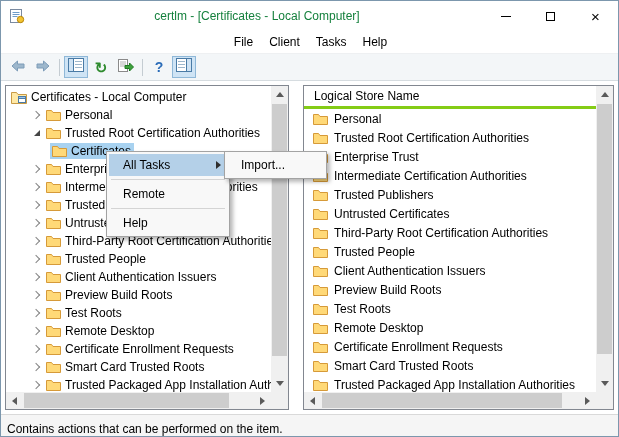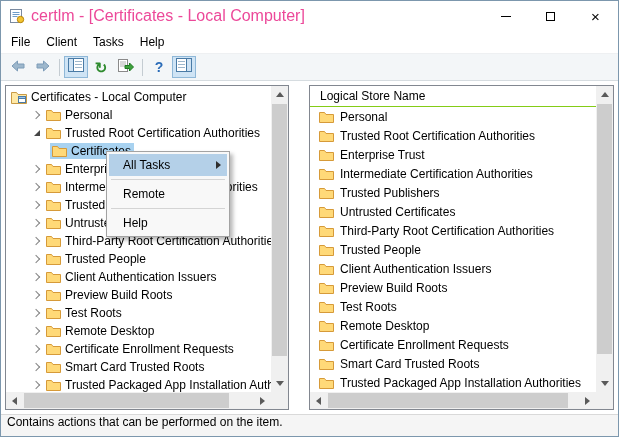--- a/index.html
+++ b/index.html
@@ -3,40 +3,40 @@
 <meta charset="utf-8">
 <style>
   html,body { margin:0; padding:0; background:#e8e8e8; font-family:"Liberation Sans", sans-serif; }
   .window {
     width:619px; height:437px; box-sizing:border-box; position:relative;
     border:1px solid #7c97ad; background:#fff; display:flex; flex-direction:column; overflow:hidden;
   }
   
   .titlebar { height:30px; flex:0 0 auto; display:flex; align-items:center; background:#fff; }
   .title-icon { width:16px; height:16px; margin:0 6px 0 8px; flex:0 0 auto; }
-  .title-text { font-size:16px; color:#ec4899; flex:1; white-space:nowrap; overflow:hidden; }
+  .title-text { font-size:12px; color:#15803d; flex:1; white-space:nowrap; overflow:hidden;text-align:center; }
   .win-controls { display:flex; height:100%; }
   .win-btn { width:45px; height:100%; display:flex; align-items:center; justify-content:center; }
   .glyph-min { width:10px; height:1px; background:#000; display:block; }
   .glyph-max { width:9px; height:9px; border:1px solid #000; display:block; box-sizing:border-box; }
   .glyph-close { font-size:15px; line-height:15px; color:#000; }
   
-  .menubar { height:22px; flex:0 0 auto; display:flex; align-items:center; font-size:12px; padding-left:2px; background:#fff; }
+  .menubar { height:22px; flex:0 0 auto; display:flex; align-items:center; font-size:12px; padding-left:2px; background:#fff;justify-content:center; }
   .menu-item { padding:3px 8px; }
   
   .toolbar { height:26px; flex:0 0 auto; display:flex; align-items:center; gap:1px; padding-left:5px;
              background:#f3f6f8; border-top:1px solid #eef0f2; border-bottom:1px solid #d6dce0; }
   .tool-btn { width:24px; height:22px; display:flex; align-items:center; justify-content:center;
               border:1px solid transparent; box-sizing:border-box; }
   .tool-btn.pressed { background:#cfe4f5; border-color:#8fb8d8; }
   .tool-sep { width:1px; height:17px; background:#c4ccd2; margin:0 3px; }
   .glyph-refresh { color:#2e8b2e; font-size:15px; font-weight:bold; line-height:15px; }
   .glyph-help { color:#2b6cb8; font-size:14px; font-weight:bold; }
   
-  .main { flex:1; min-height:0; display:flex; padding:4px; gap:20px; background:#fff; }
+  .main { flex:1; min-height:0; display:flex; padding:4px; gap:14px; background:#fff; }
   .pane { position:relative; border:1px solid #828790; background:#fff; overflow:hidden; box-sizing:border-box; }
   .pane.left { width:284px; flex:0 0 auto; }
   .pane.right { flex:1; }
   .pane-content { position:absolute; left:0; top:0; right:17px; bottom:17px; overflow:hidden; }
   
   .vscroll { position:absolute; top:0; right:0; bottom:17px; width:17px; background:#f0f0f0; }
   .hscroll { position:absolute; left:0; right:17px; bottom:0; height:17px; background:#f0f0f0; }
   .corner  { position:absolute; right:0; bottom:0; width:17px; height:17px; background:#f0f0f0; }
   .sb-btn { position:absolute; width:17px; height:17px; display:flex; align-items:center; justify-content:center; }
   .vthumb { position:absolute; left:1px; right:1px; background:#cdcdcd; }
@@ -51,25 +51,25 @@
   .tree-row { height:18px; display:flex; align-items:center; font-size:12px; white-space:nowrap; }
   .chevron-slot { width:14px; flex:0 0 auto; display:flex; justify-content:center; align-items:center; }
   .chev-collapsed { width:5px; height:5px; border-top:1px solid #848484; border-right:1px solid #848484;
                     transform:rotate(45deg); display:block; margin-right:2px; }
   .chev-expanded { width:0; height:0; border-bottom:6px solid #464646; border-left:6px solid transparent; display:block; }
   .row-body { display:flex; align-items:center; gap:4px; padding:1px 3px 1px 1px; }
   .tree-row.selected .row-body { background:var(--selection,#a8d2f0); }
   .icon-slot { width:16px; display:flex; align-items:center; justify-content:center; flex:0 0 auto; }
   
   .list-header { height:20px; line-height:20px; font-size:12px; padding-left:10px; color:#000;
-                 border-bottom:1px solid #84cc16; white-space:nowrap; }
+                 border-bottom:3px solid #84cc16; white-space:nowrap; }
   .list-row { height:19px; display:flex; align-items:center; gap:6px; font-size:12px; padding-left:8px; white-space:nowrap; }
   
   .statusbar { height:21px; flex:0 0 auto; background:#f5f5f5; border-top:1px solid #d9d9d9;
-               display:flex; align-items:flex-start; font-size:12px; padding-left:6px; }
+               display:flex; align-items:flex-end; font-size:12px; padding-left:6px; }
   
   .context-menu { position:absolute; background:#f8f8f8; border:1px solid #a3a3a3;
                   box-shadow:3px 3px 4px rgba(0,0,0,0.28); padding:2px; z-index:50; }
   #contextMenu { left:105px; top:150px; width:118px; }
   #subMenu { left:223px; top:150px; width:97px; }
   .menu-row { height:22px; display:flex; align-items:center; font-size:12px; padding:0 6px 0 14px;
               position:relative; color:#000;text-align:right; }
   .menu-row.highlighted { background:var(--menu-highlight,#b4d0e8); }
   .menu-sep { height:1px; background:#d4d4d4; margin:3px 2px; }
   .submenu-arrow { position:absolute; right:6px; width:0; height:0;
@@ -572,14 +572,19 @@
       </div>
       <div class="menu-sep"></div>
       <div class="menu-row">
         <span>Remote</span>
       </div>
       <div class="menu-sep"></div>
       <div class="menu-row">
         <span>Help</span>
       </div>
     </div>
+  <div class="context-menu" id="subMenu">
+      <div class="menu-row">
+        <span>Import...</span>
+      </div>
+    </div>
 
 </div>
 
 </body></html>

